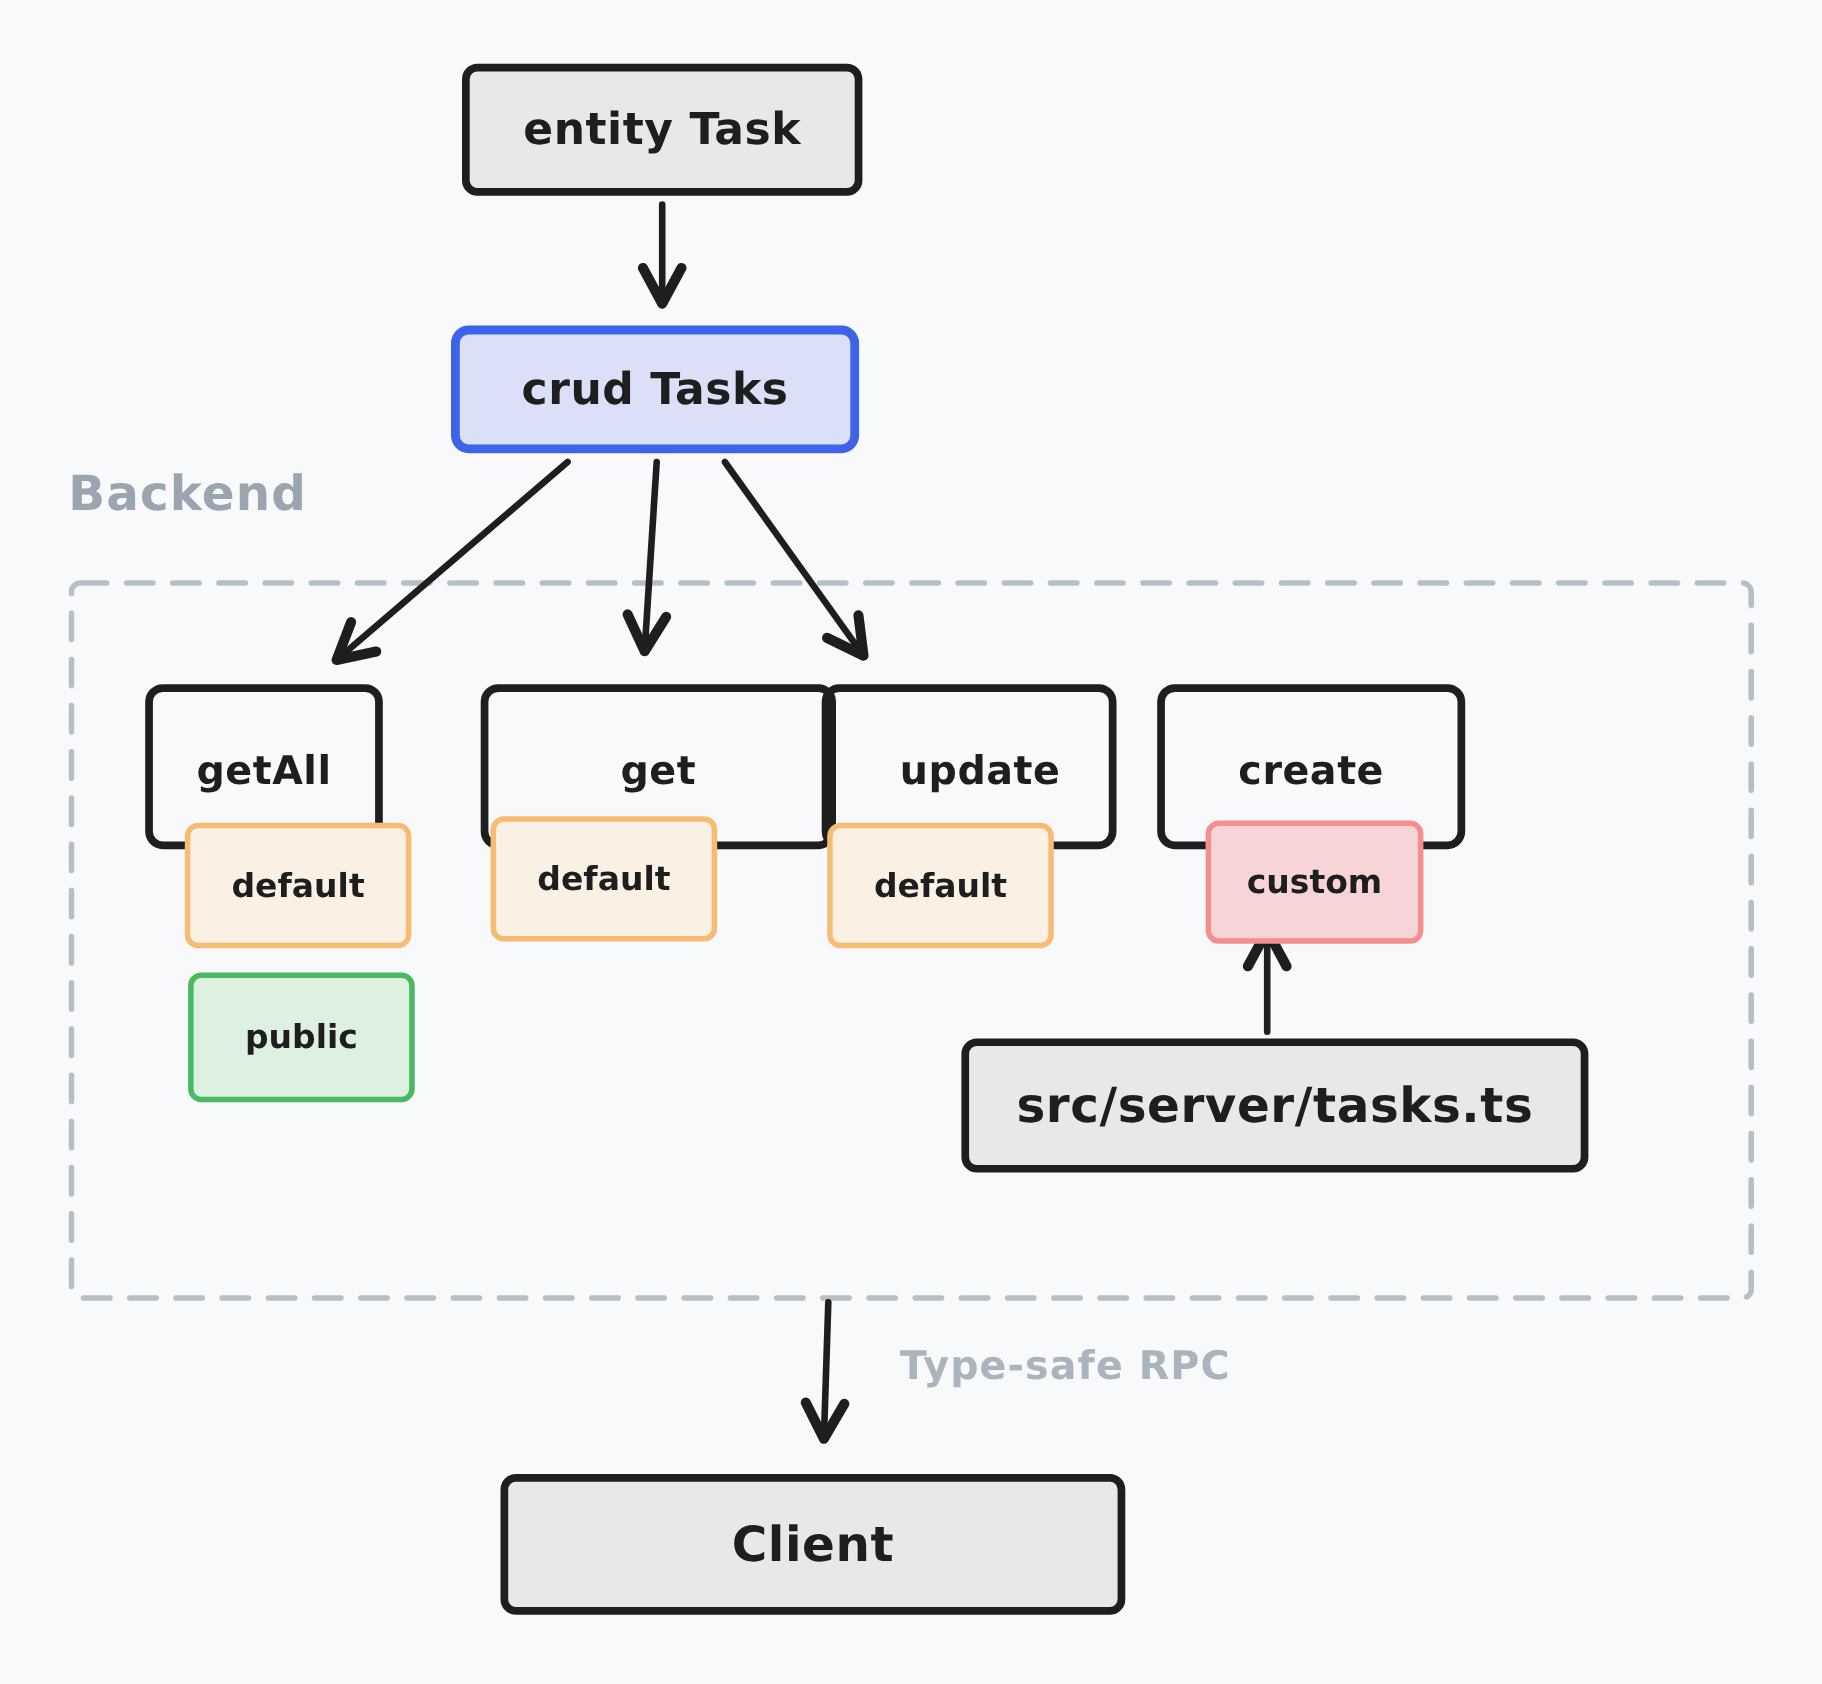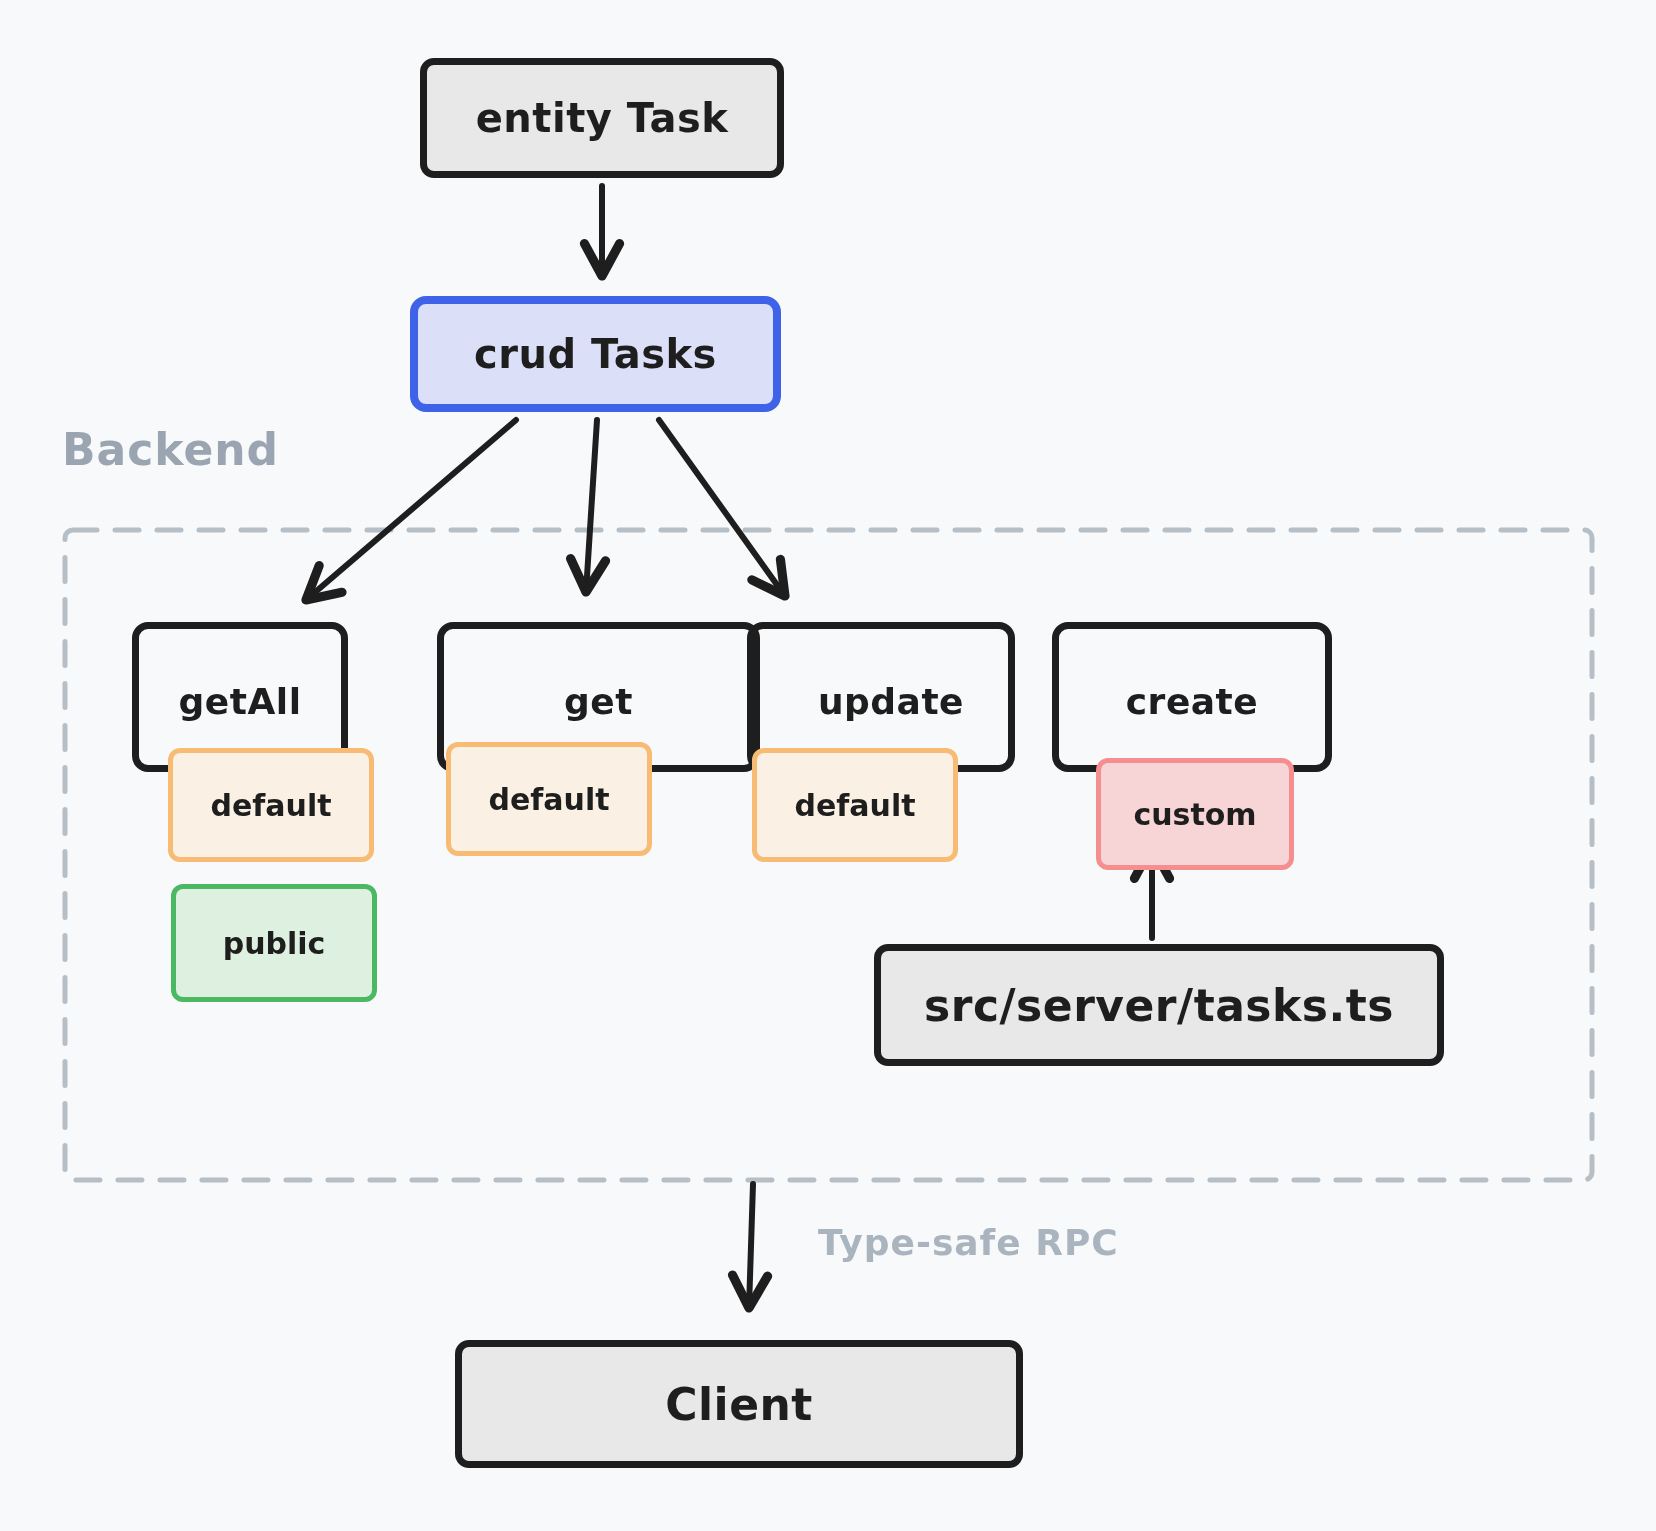--- a/index.html
+++ b/index.html
@@ -13,21 +13,21 @@
   .rounded-md{border-radius:14px;}
   .gray-node{background:var(--box-gray,#e8e8e8);border:7px solid var(--ink,#1e1e1e);}
   .blue-node{background:var(--blue-fill,#dbe0f8);border:8px solid var(--blue,#3e63e8);border-radius:16px;}
   .op-node{background:transparent;border:7px solid var(--ink,#1e1e1e);border-radius:16px;
            align-items:flex-start;}
   .op-node span{margin-top:52px;}
   .badge{position:absolute;display:flex;align-items:center;justify-content:center;
          box-sizing:border-box;font-weight:700;color:var(--ink,#1e1e1e);z-index:3;
          border-radius:12px;font-size:30px;}
   .badge.orange{background:var(--orange-fill,#faf0e3);border:5px solid var(--orange,#f7bb73);}
-  .badge.red{background:var(--red-fill,#f7d4d6);border:5px solid var(--red,#f58f8f);margin-top:12px;}
+  .badge.red{background:var(--red-fill,#f7d4d6);border:5px solid var(--red,#f58f8f);}
   .badge.green{background:var(--green-fill,#def1e0);border:5px solid var(--green,#4bb862);}
   .floating-label{position:absolute;font-weight:700;z-index:2;letter-spacing:1px;}
   .backend-label{left:62px;top:424px;font-size:44px;color:var(--muted,#9aa5b1);}
   .rpc-label{left:818px;top:1222px;font-size:36px;color:var(--muted-light,#aab4bf);}
   .fs40{font-size:40px;} .fs38{font-size:44px;} .fs36{font-size:36px;}
 </style>
 </head>
 <body>
 
 <div class="canvas">

